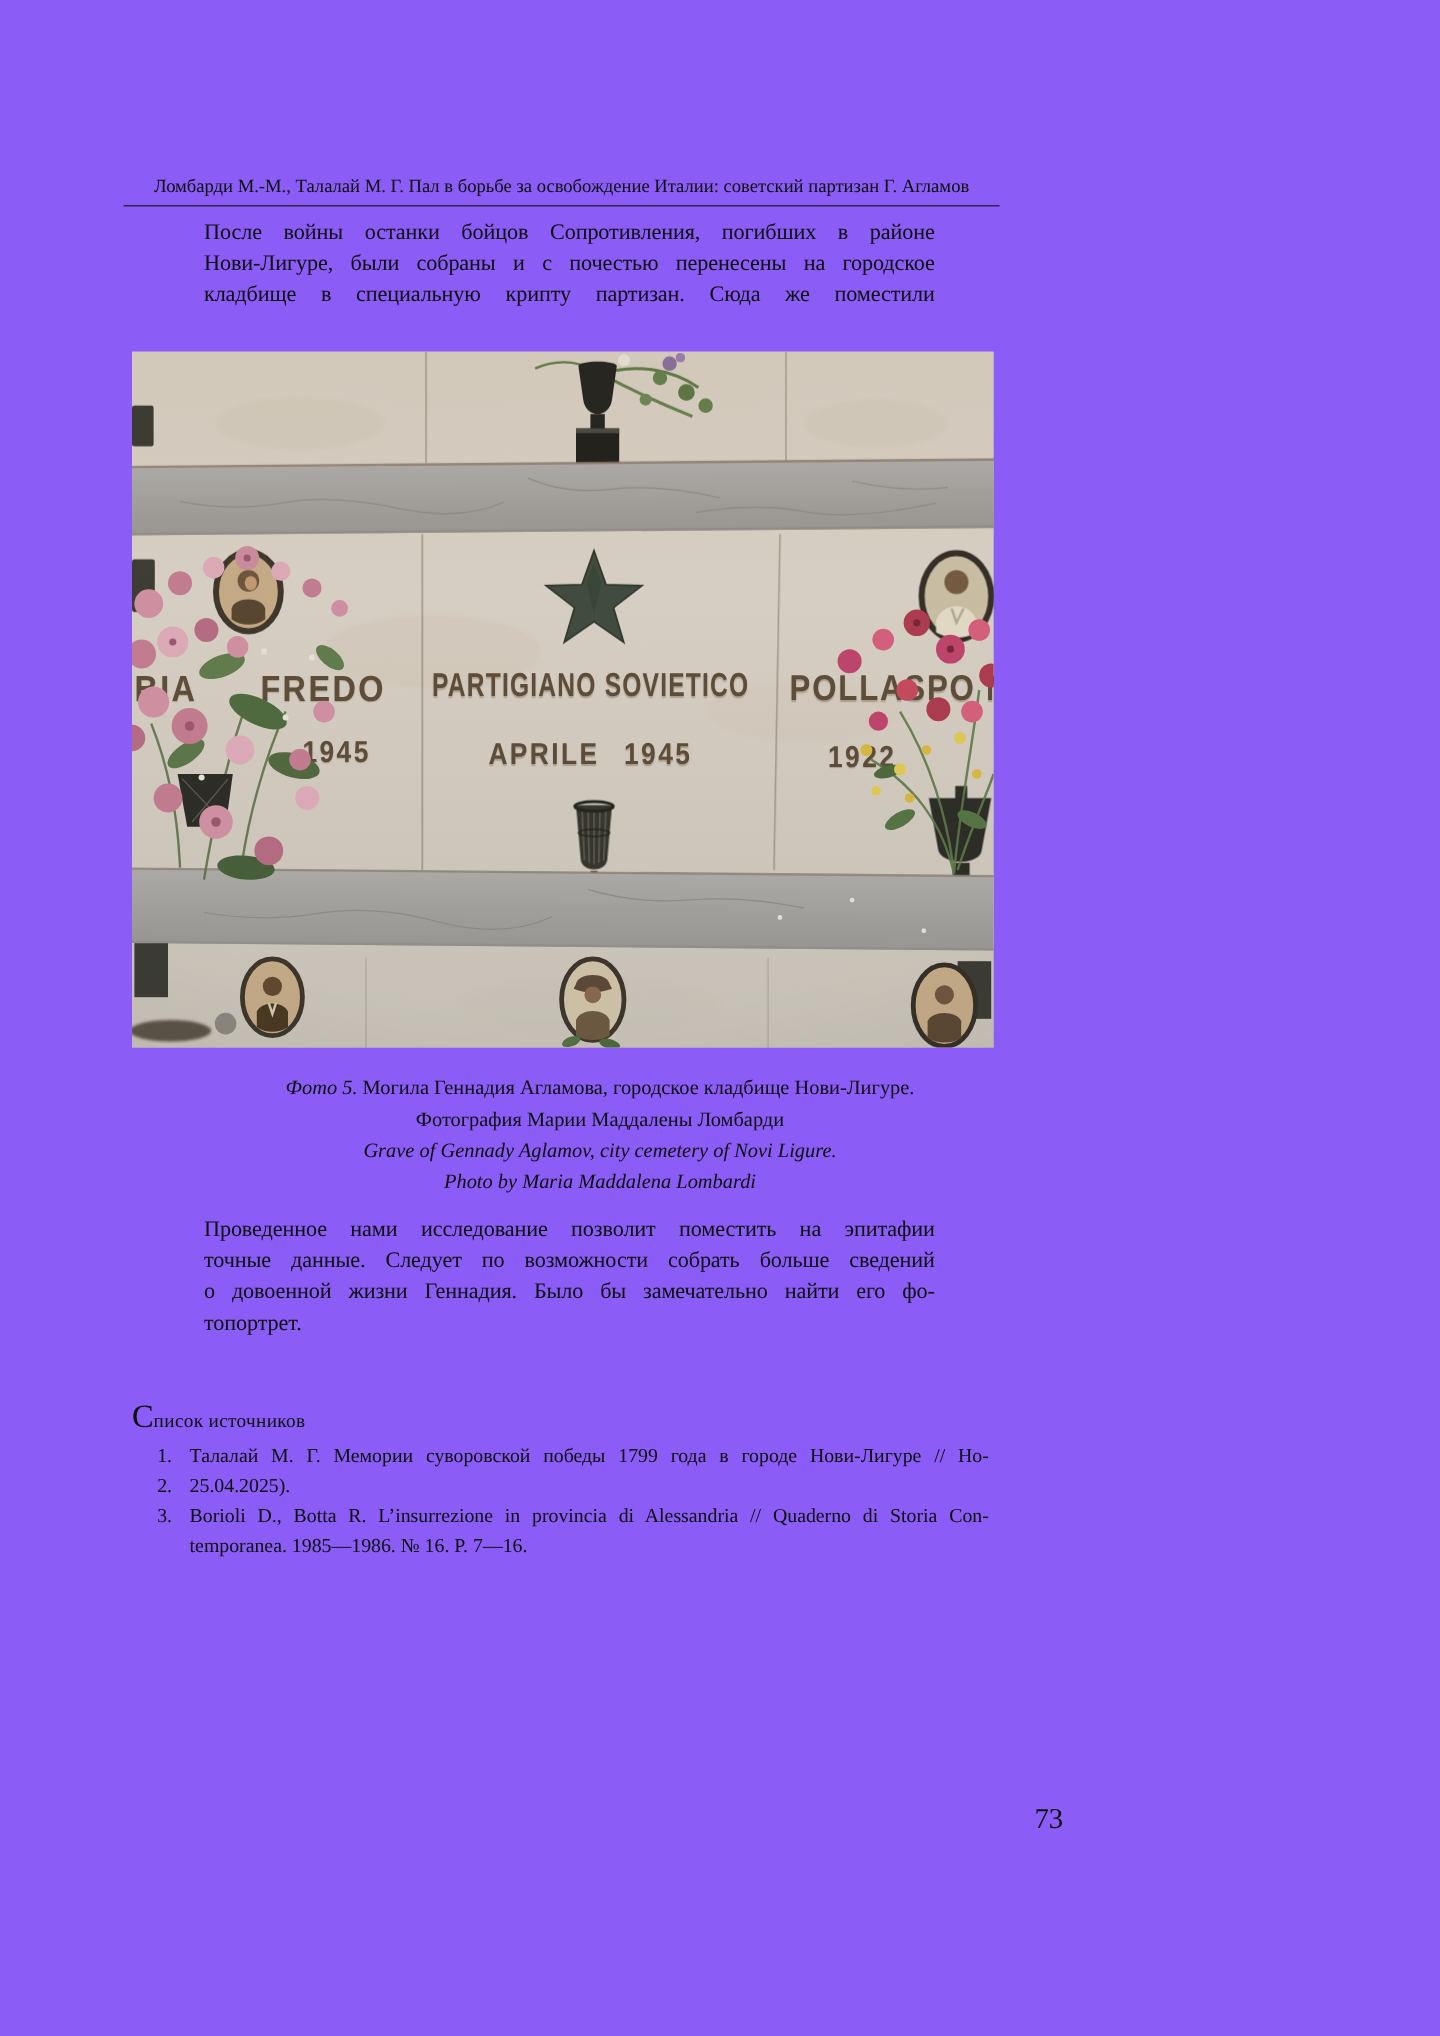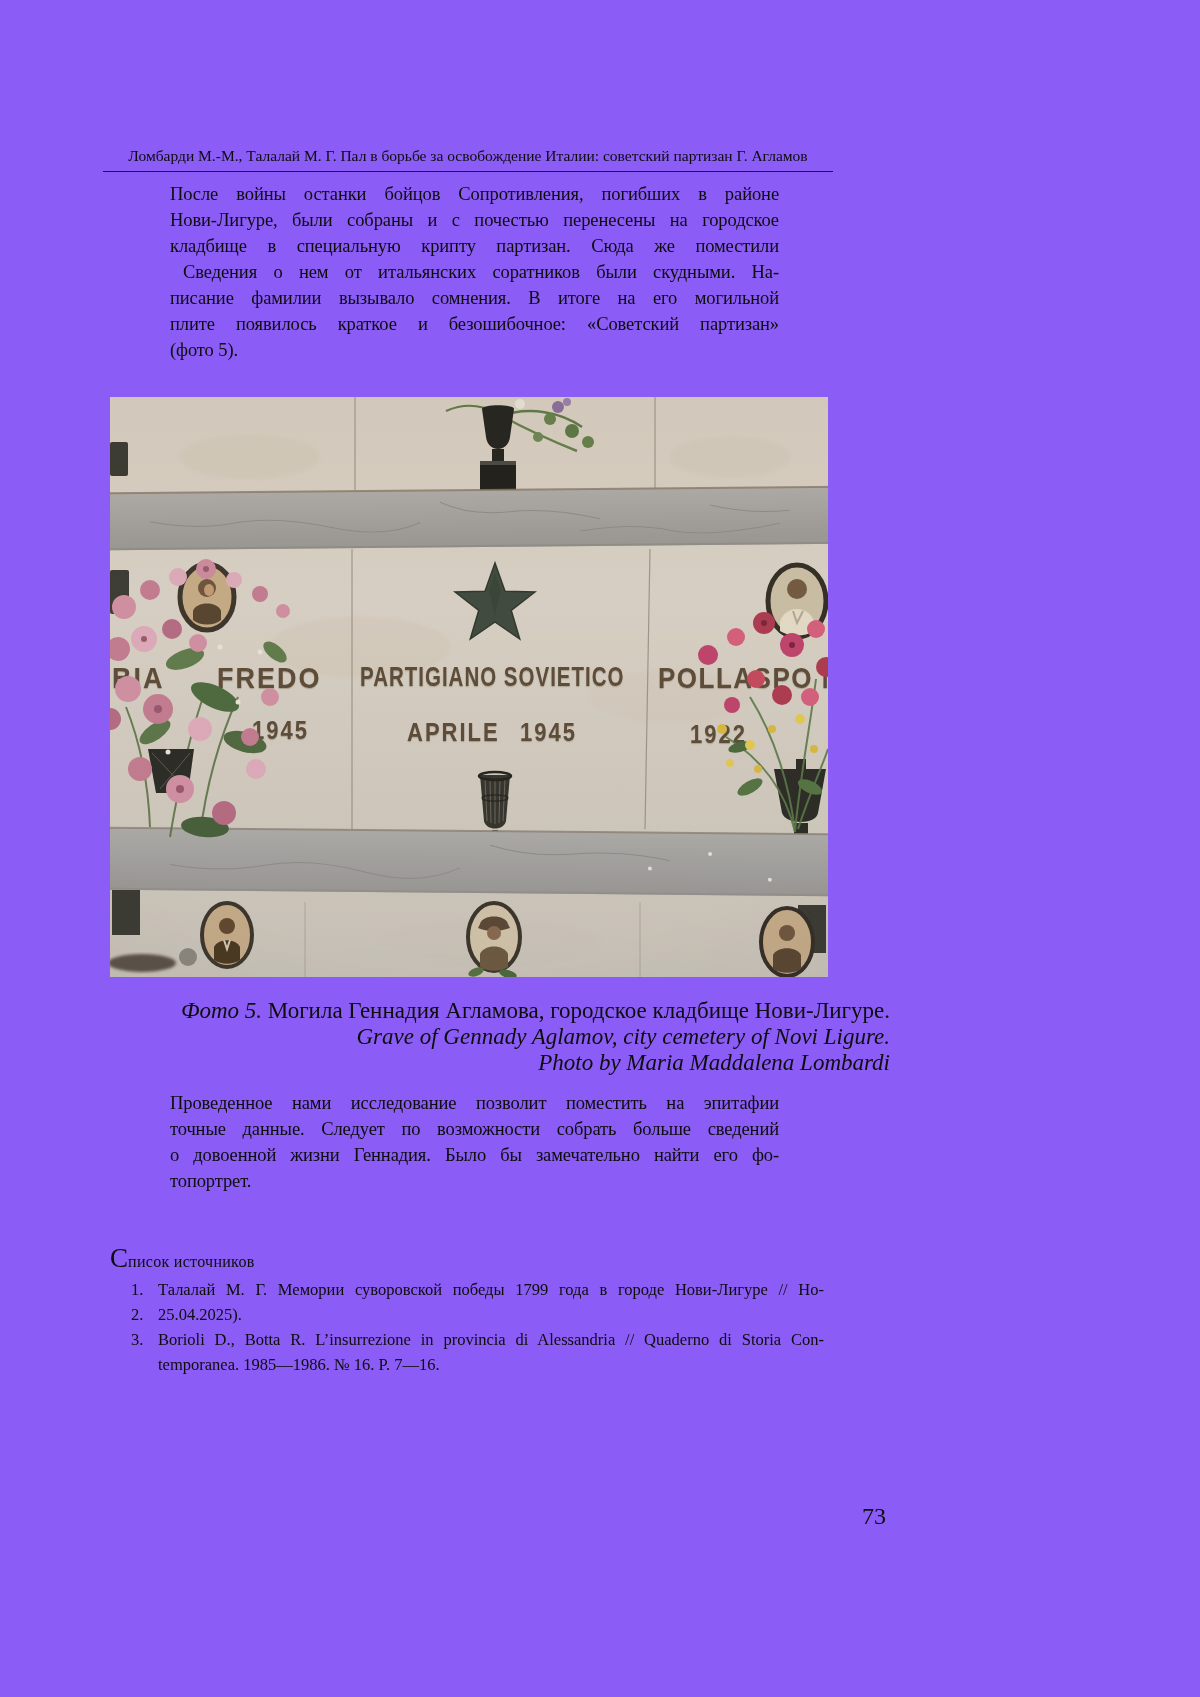--- a/index.html
+++ b/index.html
@@ -25,21 +25,21 @@
                linear-gradient(180deg, rgba(125,105,75,.06), rgba(60,60,72,.05));}
   .ph-text{position:absolute;inset:0;}
   .eng{position:absolute;font-family:"Liberation Sans","DejaVu Sans",sans-serif;font-weight:700;
        color:#4f3d29;opacity:.9;white-space:nowrap;transform-origin:left top;
        text-shadow:0 1px 1px rgba(80,60,35,.35);filter:blur(.4px);}
   .eng-name{font-size:27px;letter-spacing:2px;transform:scale(1,1.12);}
   .eng-title{font-size:20.5px;letter-spacing:1px;transform:scale(1,1.35);}
   .eng-name-r{font-size:26px;letter-spacing:1.5px;transform:scale(1,1.15);}
   .eng-date{font-size:22px;letter-spacing:2px;transform:scale(1,1.15);}
   
-  .caption{width:780px;margin-top:21px;font-size:23px;line-height:26px;text-align:right;}
+  .caption{width:780px;margin-top:21px;font-size:17px;line-height:26px;text-align:center;}
   .it{font-style:italic;}
   
   .p3{margin-top:14px;}
   
   .src-head{margin:50px 0 4px 0;font-weight:400;}
   .src-head .cap{font-size:27px;line-height:28px;}
   .src-head .rest{font-size:16px;letter-spacing:.3px;text-align:right;}
   .sources{position:relative;width:714px;font-size:16.5px;line-height:25px;}
   .src-item{position:relative;padding-left:48px;}
   .src-num{position:absolute;left:21px;top:0;}
@@ -57,26 +57,20 @@
   </div>
 
   <div class="bodycol">
 
     <div class="para p1">
       <div class="jline">После войны останки бойцов Сопротивления, погибших в районе</div>
       <div class="jline">Нови-Лигуре, были собраны и с почестью перенесены на городское</div>
       <div class="jline">кладбище в специальную крипту партизан. Сюда же поместили</div>
     </div>
 
-    <div class="para">
-      <div class="jline indent1">Сведения о нем от итальянских соратников были скудными. На-</div>
-      <div class="jline">писание фамилии вызывало сомнения. В итоге на его могильной</div>
-      <div class="jline">плите появилось краткое и безошибочное: «Советский партизан»</div>
-      <div class="jlast">(фото 5).</div>
-    </div>
   </div>
 
   <div class="photo">
 
     <svg width="718" height="580" viewBox="0 0 718 580">
       <defs>
         <linearGradient id="cream" x1="0" y1="0" x2="0" y2="1">
           <stop offset="0" stop-color="#d8cfc2"></stop>
             <stop offset="0.35" stop-color="#ddd5c9"></stop>
           <stop offset="0.75" stop-color="#d4cdc1"></stop>
@@ -319,20 +313,21 @@
           <circle cx="648" cy="372" r="4" fill="#dcbc42"></circle>
           <circle cx="654" cy="226" r="3" fill="#7d2438"></circle>
             <circle cx="682" cy="248" r="3" fill="#7d2438"></circle>
         </g>
       </g>
     </svg>
   </div>
 
   <div class="caption">
     <div><span class="it">Фото 5.</span><span> Могила Геннадия Агламова, городское кладбище Нови-Лигуре.</span></div>
+    <div>Фотография Марии Маддалены Ломбарди</div>
     <div class="it">Grave of Gennady Aglamov, city cemetery of Novi Ligure.</div>
     <div class="it">Photo by Maria Maddalena Lombardi</div>
   </div>
 
   <div class="bodycol">
     <div class="para p3">
       <div class="jline">Проведенное нами исследование позволит поместить на эпитафии</div>
       <div class="jline">точные данные. Следует по возможности собрать больше сведений</div>
       <div class="jline">о довоенной жизни Геннадия. Было бы замечательно найти его фо-</div>
       <div class="jlast">топортрет.</div>

